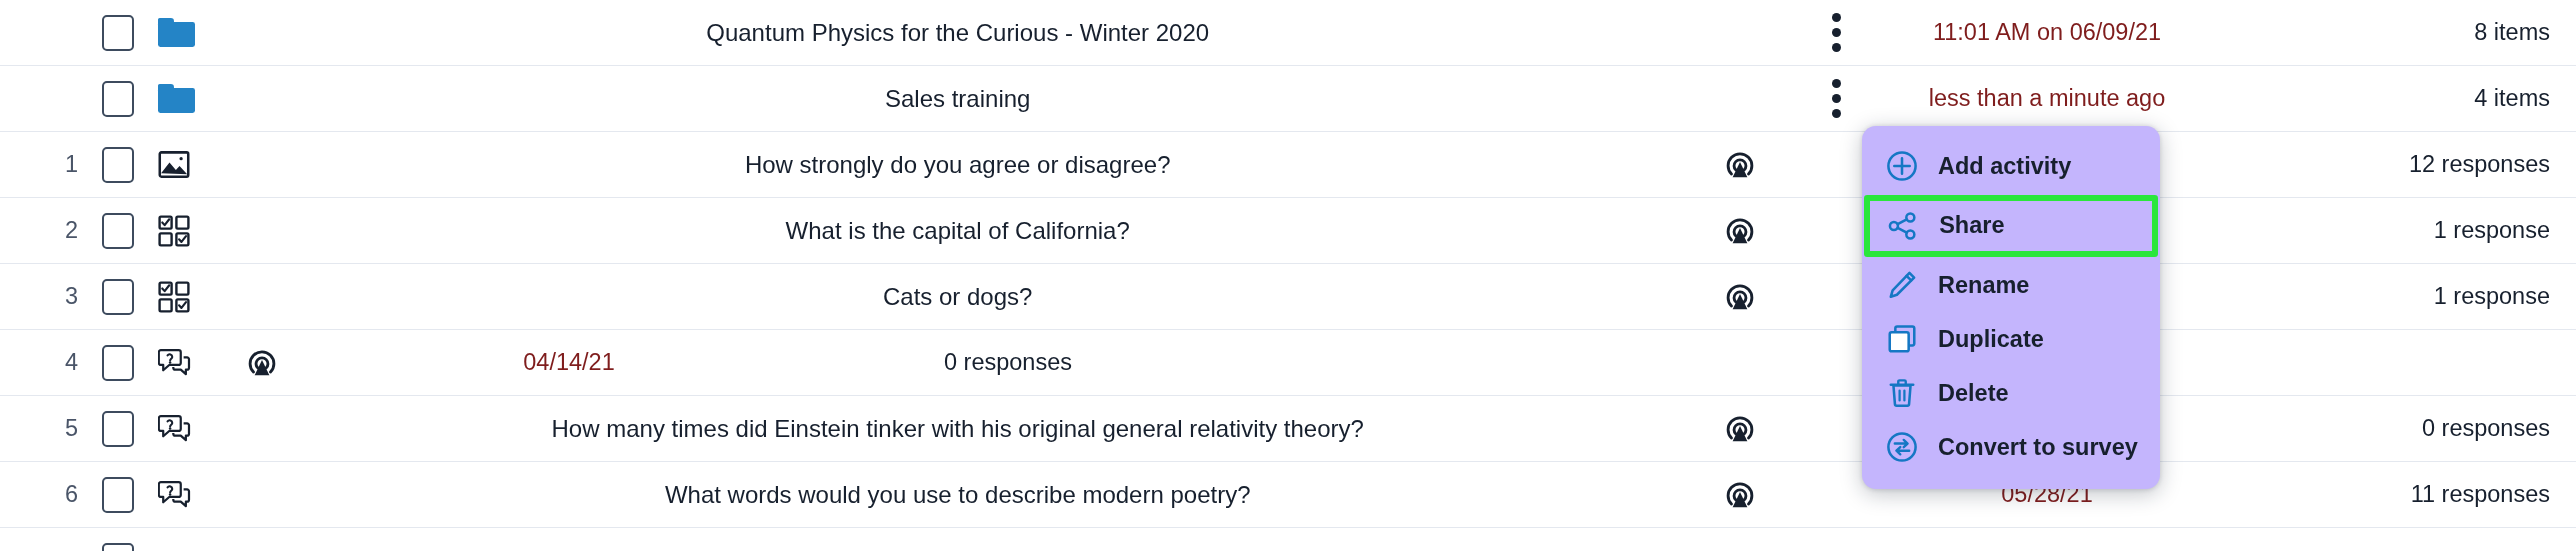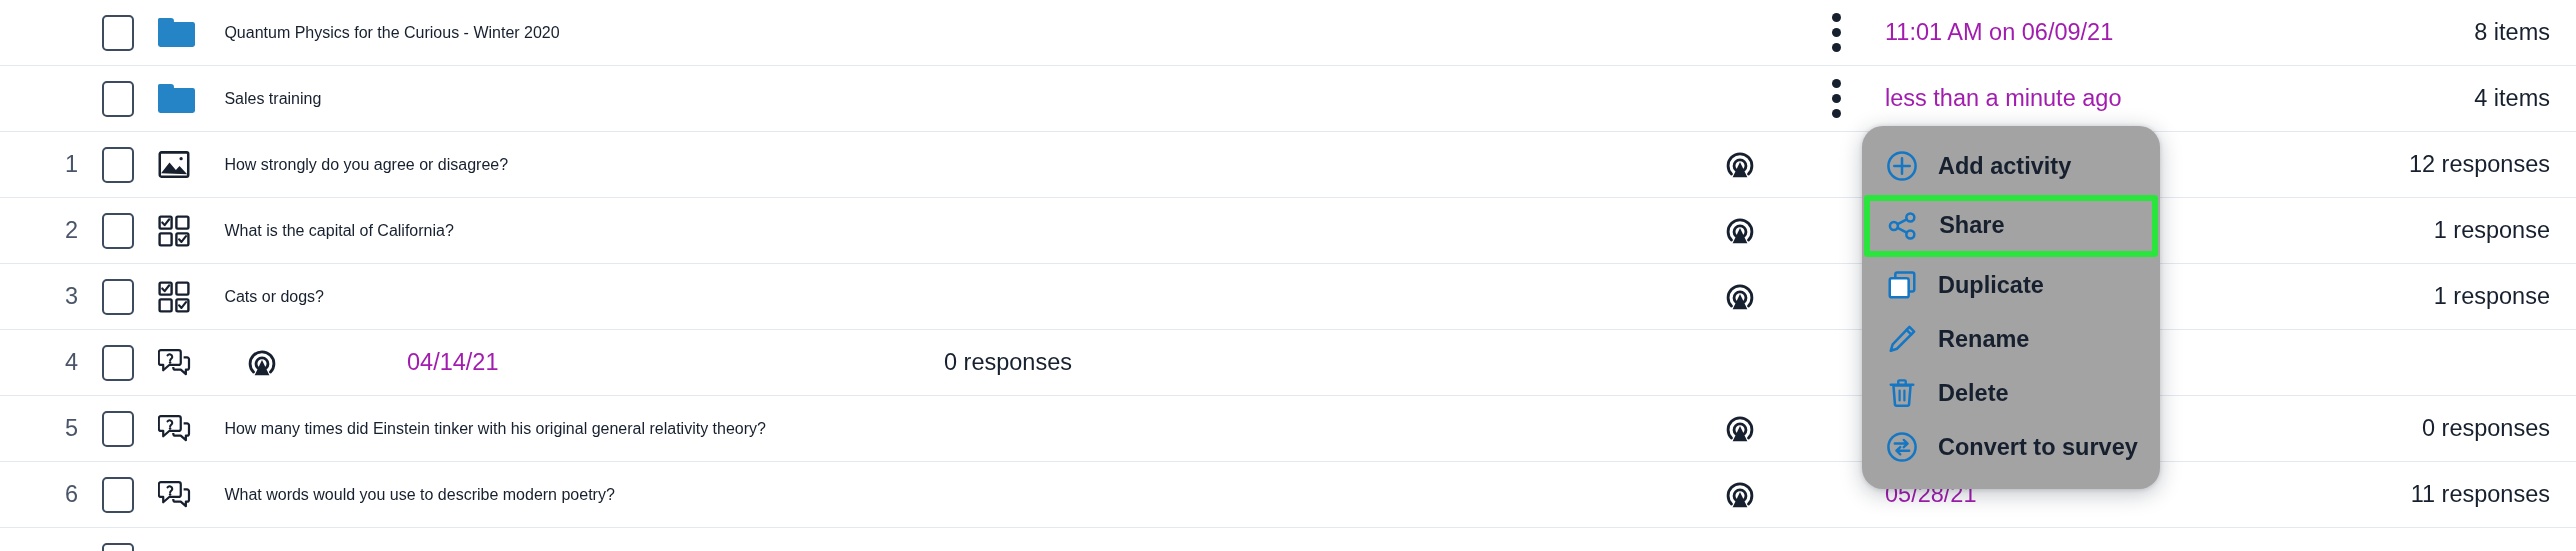--- a/index.html
+++ b/index.html
@@ -63,25 +63,26 @@
   .col-icon {
     width: 55px;
     flex: 0 0 55px;
     display: flex;
     align-items: center;
     justify-content: flex-start;
   }
 
   .col-title {
     flex: 1 1 auto;
-    font-size: 16px;
+    font-size: 24px;
     color: #17202e;
     padding-left: 11.4px;
     white-space: nowrap;
     overflow: hidden;
+    text-align: center;
   }
 
   .col-live {
     width: 97px;
     flex: 0 0 97px;
     display: flex;
     align-items: center;
     justify-content: center;
   }
 
@@ -103,23 +104,23 @@
     display: block;
     width: 9px;
     height: 9px;
     border-radius: 50%;
     background: #17202e;
   }
 
   .col-date {
     width: 324px;
     flex: 0 0 324px;
-    text-align: left;
+    text-align: center;
     font-size: 23.5px;
-    color: #a21caf;
+    color: #7f1d1d;
     padding-right: 0;
   }
 
   .col-count {
     width: 341px;
     flex: 0 0 341px;
     text-align: right;
     font-size: 23.5px;
     color: #17202e;
     padding-right: 26px;
@@ -147,22 +148,22 @@
     background: #2484c6;
     border-radius: 2.4px;
   }
 
   
   .ctx-menu {
     position: absolute;
     left: 1862px;
     top: 126px;
     width: 298px;
-    background: #a3a3a3;
-    border-radius: 21px;
+    background: #c4b5fd;
+    border-radius: 14px;
     box-shadow: 0 4.9px 21px rgba(20,30,50,0.26), 0 0.8px 4px rgba(20,30,50,0.14);
     padding: 13px 0 14.6px 0;
     box-sizing: border-box;
     z-index: 50;
     text-align: center;
   }
   .ctx-item {
     display: flex;
     align-items: center;
     height: 54px;
@@ -420,34 +421,34 @@
           <circle cx="17.5" cy="18.4" r="3.0" fill="none" stroke="#1577c4" stroke-width="1.9"></circle>
           <circle cx="5.2" cy="12" r="3.0" fill="none" stroke="#1577c4" stroke-width="1.9"></circle>
           <path d="M8.0 10.6 L14.8 7.0 M8.0 13.4 L14.8 17.0" stroke="#1577c4" stroke-width="1.9" stroke-linecap="round"></path>
         </svg>
       </span>
       <span class="ctx-lb">Share</span>
     </div>
     <div class="ctx-item">
       <span class="ctx-ic">
         <svg width="32" height="32" viewBox="0 0 24 24">
+          <path d="M17.6 2.9 L21.1 6.4 L8.2 19.3 L3.6 20.8 L5.0 16.1 Z" fill="none" stroke="#1577c4" stroke-width="1.9" stroke-linejoin="round"></path>
+          <path d="M15.4 5.1 L18.9 8.6" stroke="#1577c4" stroke-width="1.9" stroke-linecap="round"></path>
+        </svg>
+      </span>
+      <span class="ctx-lb">Rename</span>
+    </div>
+    <div class="ctx-item">
+      <span class="ctx-ic">
+        <svg width="32" height="32" viewBox="0 0 24 24">
           <rect x="7.0" y="2.6" width="14.2" height="14.2" rx="1.4" fill="none" stroke="#1577c4" stroke-width="1.9"></rect>
           <rect x="2.8" y="7.0" width="14.2" height="14.2" rx="1.4" fill="#ffffff" stroke="#1577c4" stroke-width="1.9"></rect>
         </svg>
       </span>
       <span class="ctx-lb">Duplicate</span>
-    </div>
-    <div class="ctx-item">
-      <span class="ctx-ic">
-        <svg width="32" height="32" viewBox="0 0 24 24">
-          <path d="M17.6 2.9 L21.1 6.4 L8.2 19.3 L3.6 20.8 L5.0 16.1 Z" fill="none" stroke="#1577c4" stroke-width="1.9" stroke-linejoin="round"></path>
-          <path d="M15.4 5.1 L18.9 8.6" stroke="#1577c4" stroke-width="1.9" stroke-linecap="round"></path>
-        </svg>
-      </span>
-      <span class="ctx-lb">Rename</span>
     </div>
     <div class="ctx-item">
       <span class="ctx-ic">
         <svg width="32" height="32" viewBox="0 0 24 24">
           <path d="M3.6 5.8 H20.4" stroke="#1577c4" stroke-width="1.9" stroke-linecap="round"></path>
           <path d="M9.2 5.4 V3.4 a0.9 0.9 0 0 1 0.9 -0.9 h3.8 a0.9 0.9 0 0 1 0.9 0.9 V5.4" fill="none" stroke="#1577c4" stroke-width="1.8"></path>
           <path d="M5.6 6.4 H18.4 L17.3 20.4 a1.2 1.2 0 0 1 -1.2 1.1 H7.9 a1.2 1.2 0 0 1 -1.2 -1.1 Z" fill="none" stroke="#1577c4" stroke-width="1.9" stroke-linejoin="round"></path>
           <path d="M10.2 10.2 V17.6 M13.8 10.2 V17.6" stroke="#1577c4" stroke-width="1.7" stroke-linecap="round"></path>
         </svg>
       </span>

